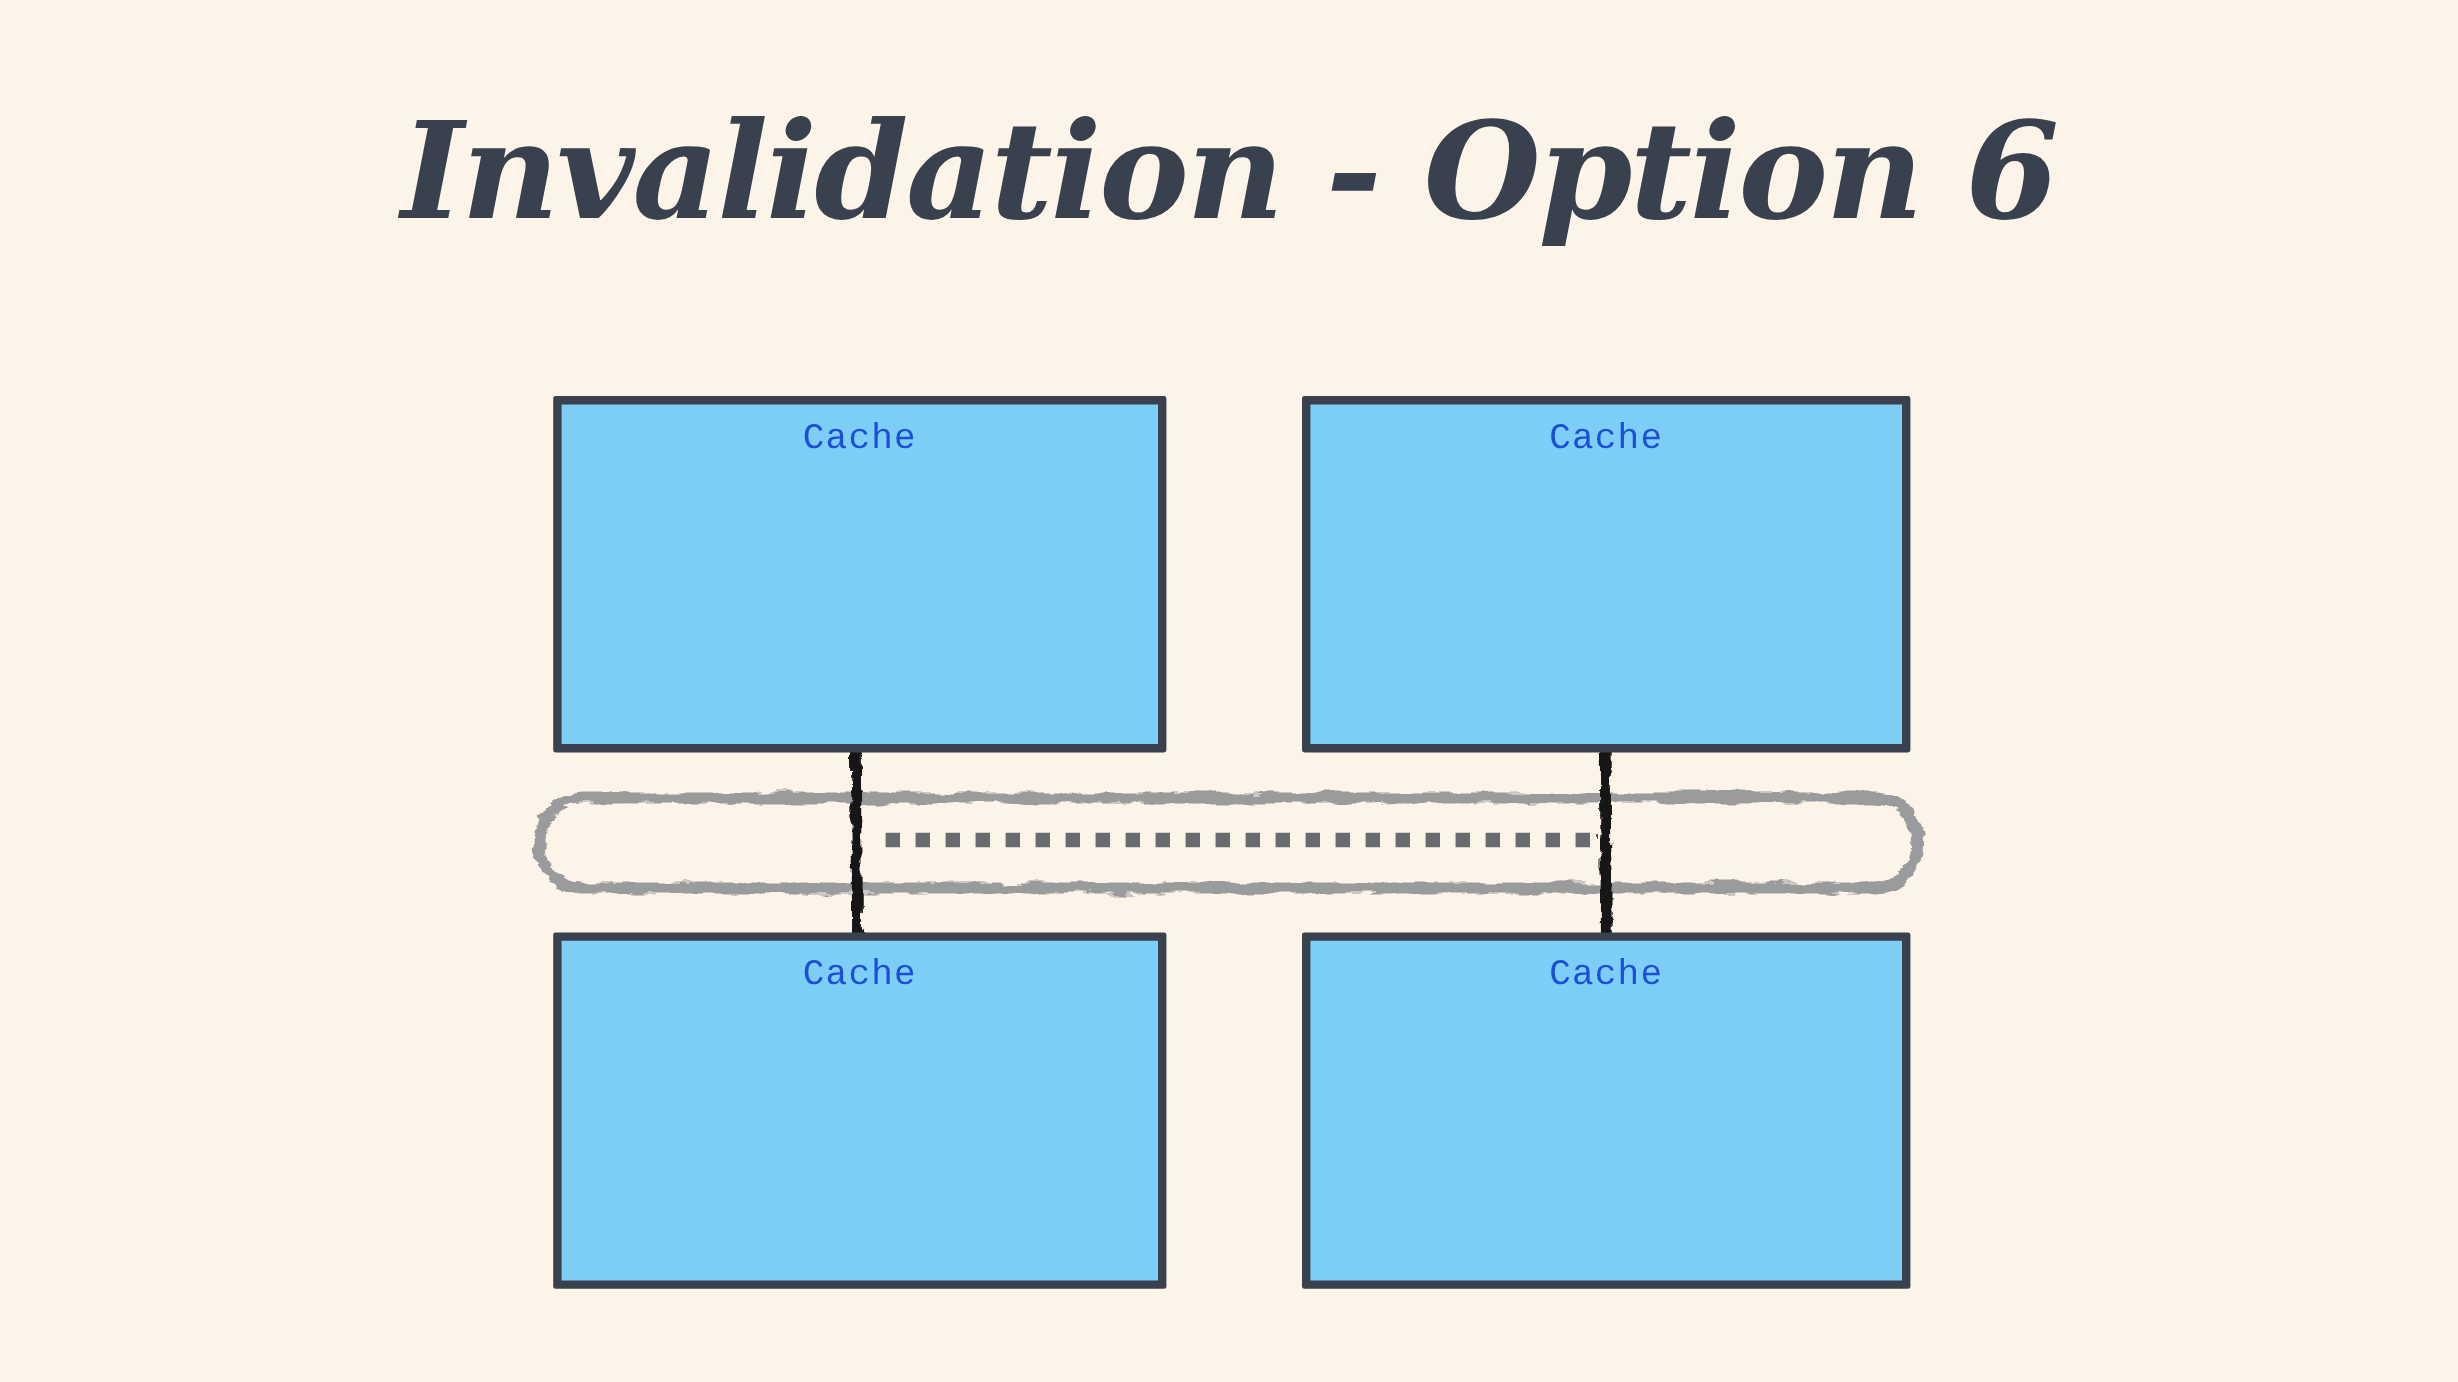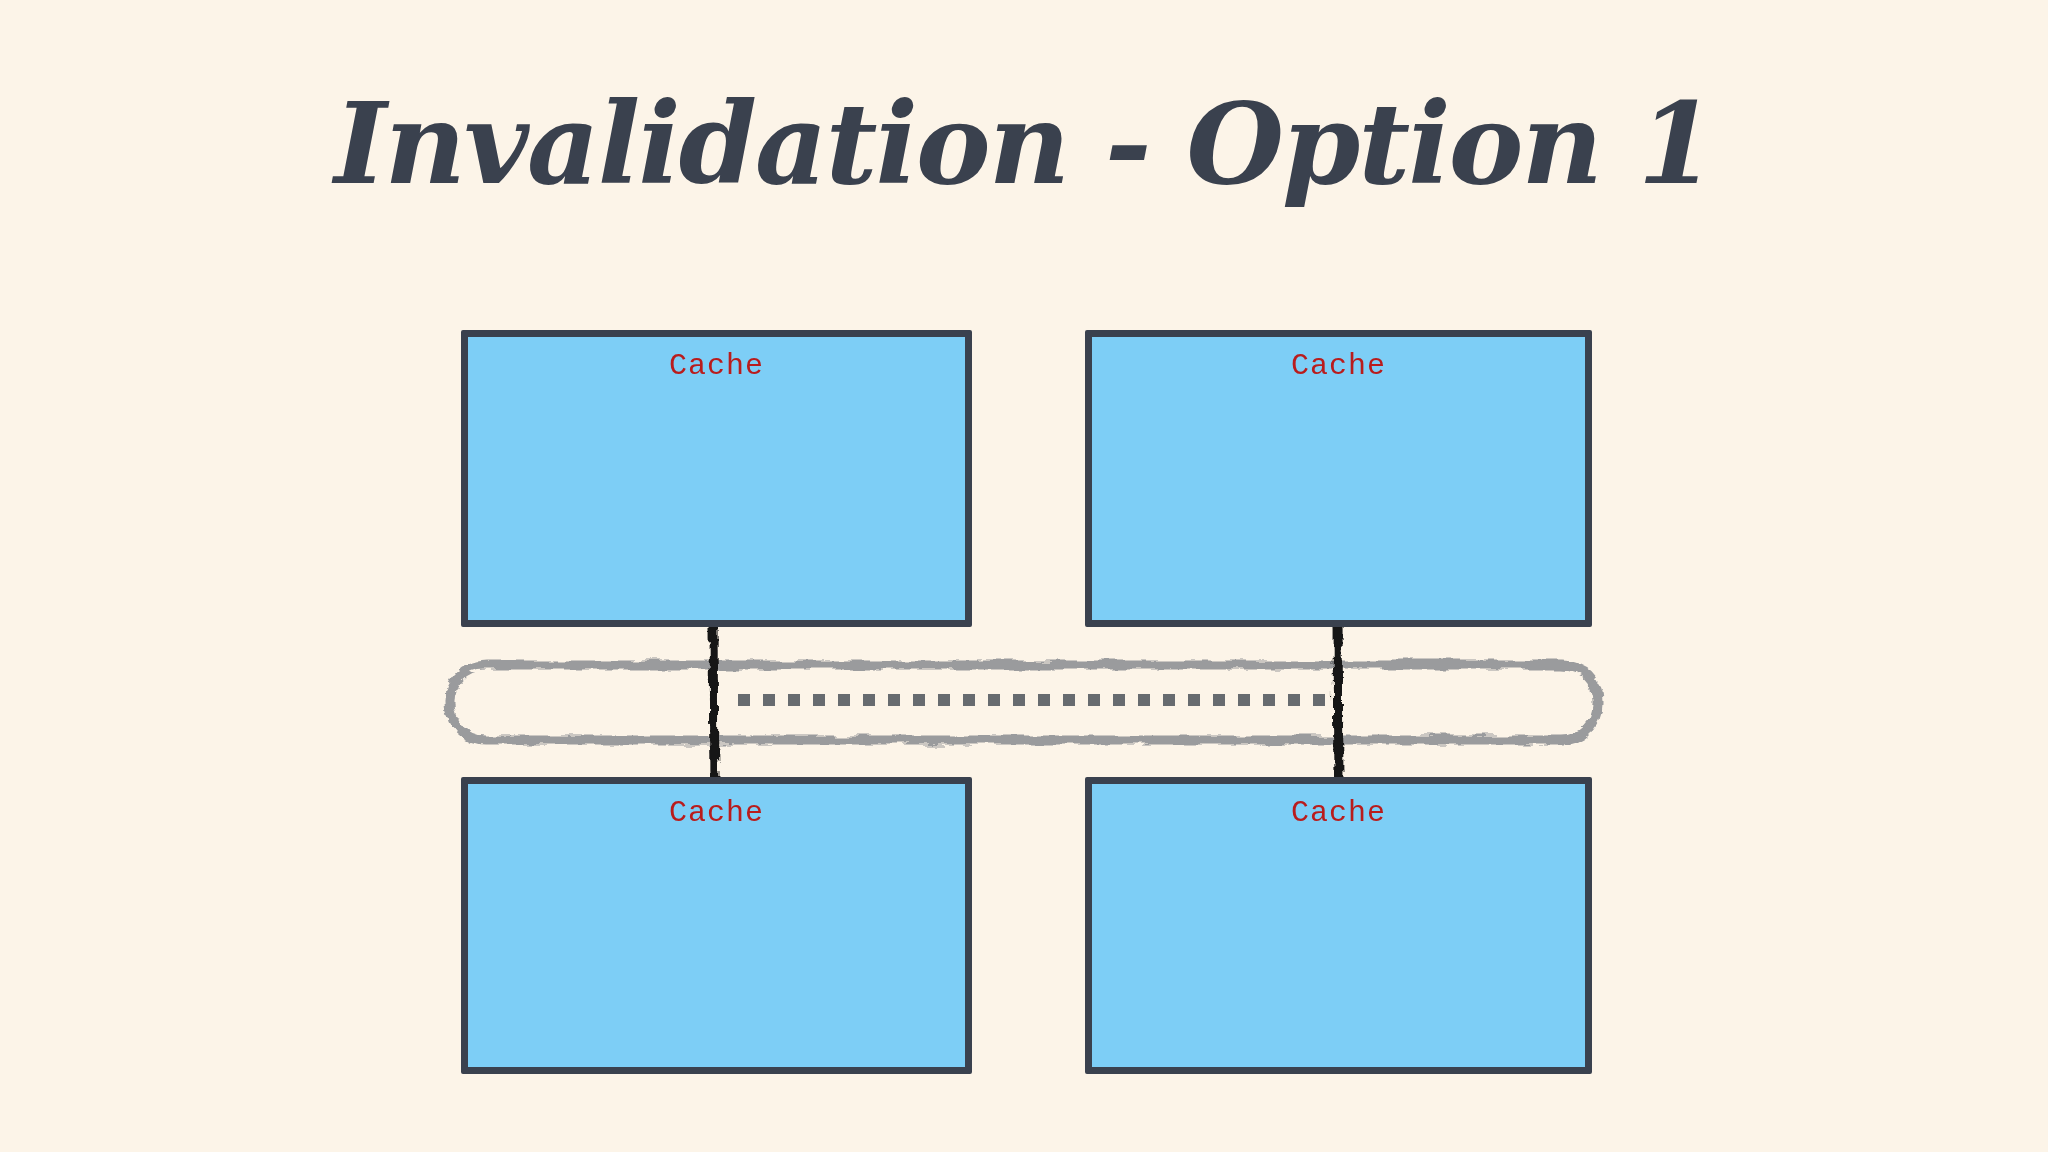--- a/index.html
+++ b/index.html
@@ -43,33 +43,33 @@
     border-radius: 2px;
     display: flex;
     justify-content: center;
     align-items: flex-start;
     padding-top: 12px;
   }
   .cache-box .label {
     font-family: "Liberation Mono", monospace;
     font-size: 30px;
     letter-spacing: 1px;
-    color: #b91c1c;
+    color: #1d4ed8;
   }
   #cache-box-top-left     { left: 461px;  top: 330px; width: 511px; height: 297px; }
   #cache-box-top-right    { left: 1085px; top: 330px; width: 507px; height: 297px; }
   #cache-box-bottom-left  { left: 461px;  top: 777px; width: 511px; height: 297px; }
   #cache-box-bottom-right { left: 1085px; top: 777px; width: 507px; height: 297px; }
 </style>
 </head>
 <body>
 
 <div id="slide">
 
-  <h1 id="slide-title">Invalidation - Option 1</h1>
+  <h1 id="slide-title">Invalidation - Option 6</h1>
 
   <svg id="diagram-layer" viewBox="0 0 2048 1152" xmlns="http://www.w3.org/2000/svg">
     <defs>
       <filter id="chalk" filterUnits="userSpaceOnUse" x="0" y="0" width="2048" height="1152">
         <feTurbulence type="fractalNoise" baseFrequency="0.035 0.11" numOctaves="4" seed="3" result="noise"></feTurbulence>
         <feDisplacementMap in="SourceGraphic" in2="noise" scale="9" xChannelSelector="R" yChannelSelector="G"></feDisplacementMap>
       </filter>
       <filter id="scribble" filterUnits="userSpaceOnUse" x="0" y="0" width="2048" height="1152">
         <feTurbulence type="turbulence" baseFrequency="0.12 0.045" numOctaves="3" seed="11" result="noise"></feTurbulence>
         <feDisplacementMap in="SourceGraphic" in2="noise" scale="7" xChannelSelector="R" yChannelSelector="G"></feDisplacementMap>

